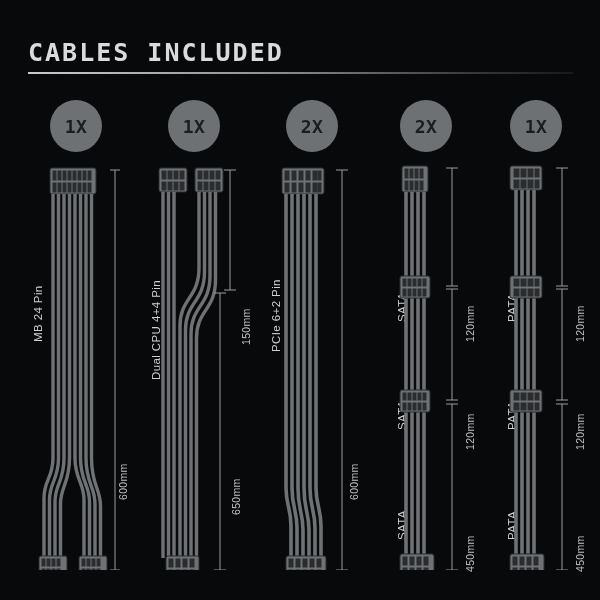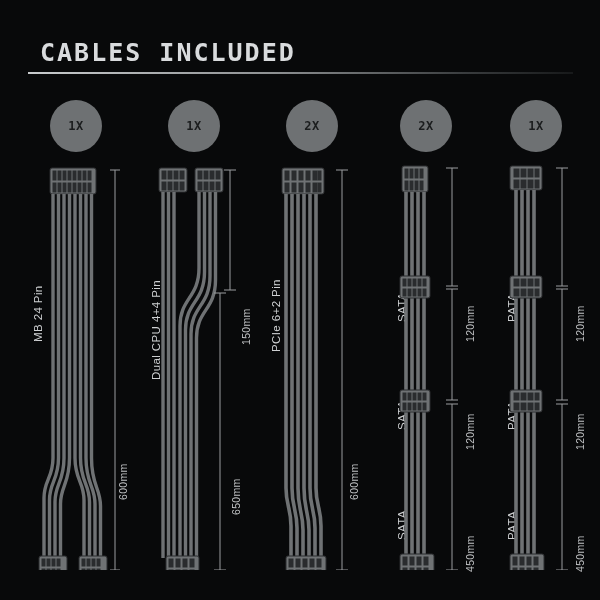--- a/index.html
+++ b/index.html
@@ -29,21 +29,20 @@
     height: 42px;
   }
   #title-text {
     font-family: "DejaVu Sans Mono", monospace;
     font-weight: bold;
     font-size: 25px;
     letter-spacing: 2px;
     color: #d9dbdd;
     line-height: 30px;
     white-space: nowrap;
-    margin-left: 12px;
     -webkit-font-smoothing: antialiased;
   }
   #title-rule {
     position: absolute;
     left: 0;
     top: 34px;
     width: 545px;
     height: 2px;
     background: linear-gradient(to right, #c9ccce 0%, #8e9193 45%, #3a3d3f 80%, #17191a 100%);
   }
@@ -59,21 +58,21 @@
     left: 50%;
     top: 0;
     transform: translateX(-50%);
     width: 52px;
     height: 52px;
     border-radius: 50%;
     background: #6e7173;
     color: #1b1d1e;
     font-family: "DejaVu Sans Mono", monospace;
     font-weight: bold;
-    font-size: 12px;
+    font-size: 18px;
     display: flex;
     align-items: center;
     justify-content: center;
     letter-spacing: 0.5px;
   }
   .vlabel {
     position: absolute;
     font-size: 11.5px;
     color: #cfd1d3;
     white-space: nowrap;

